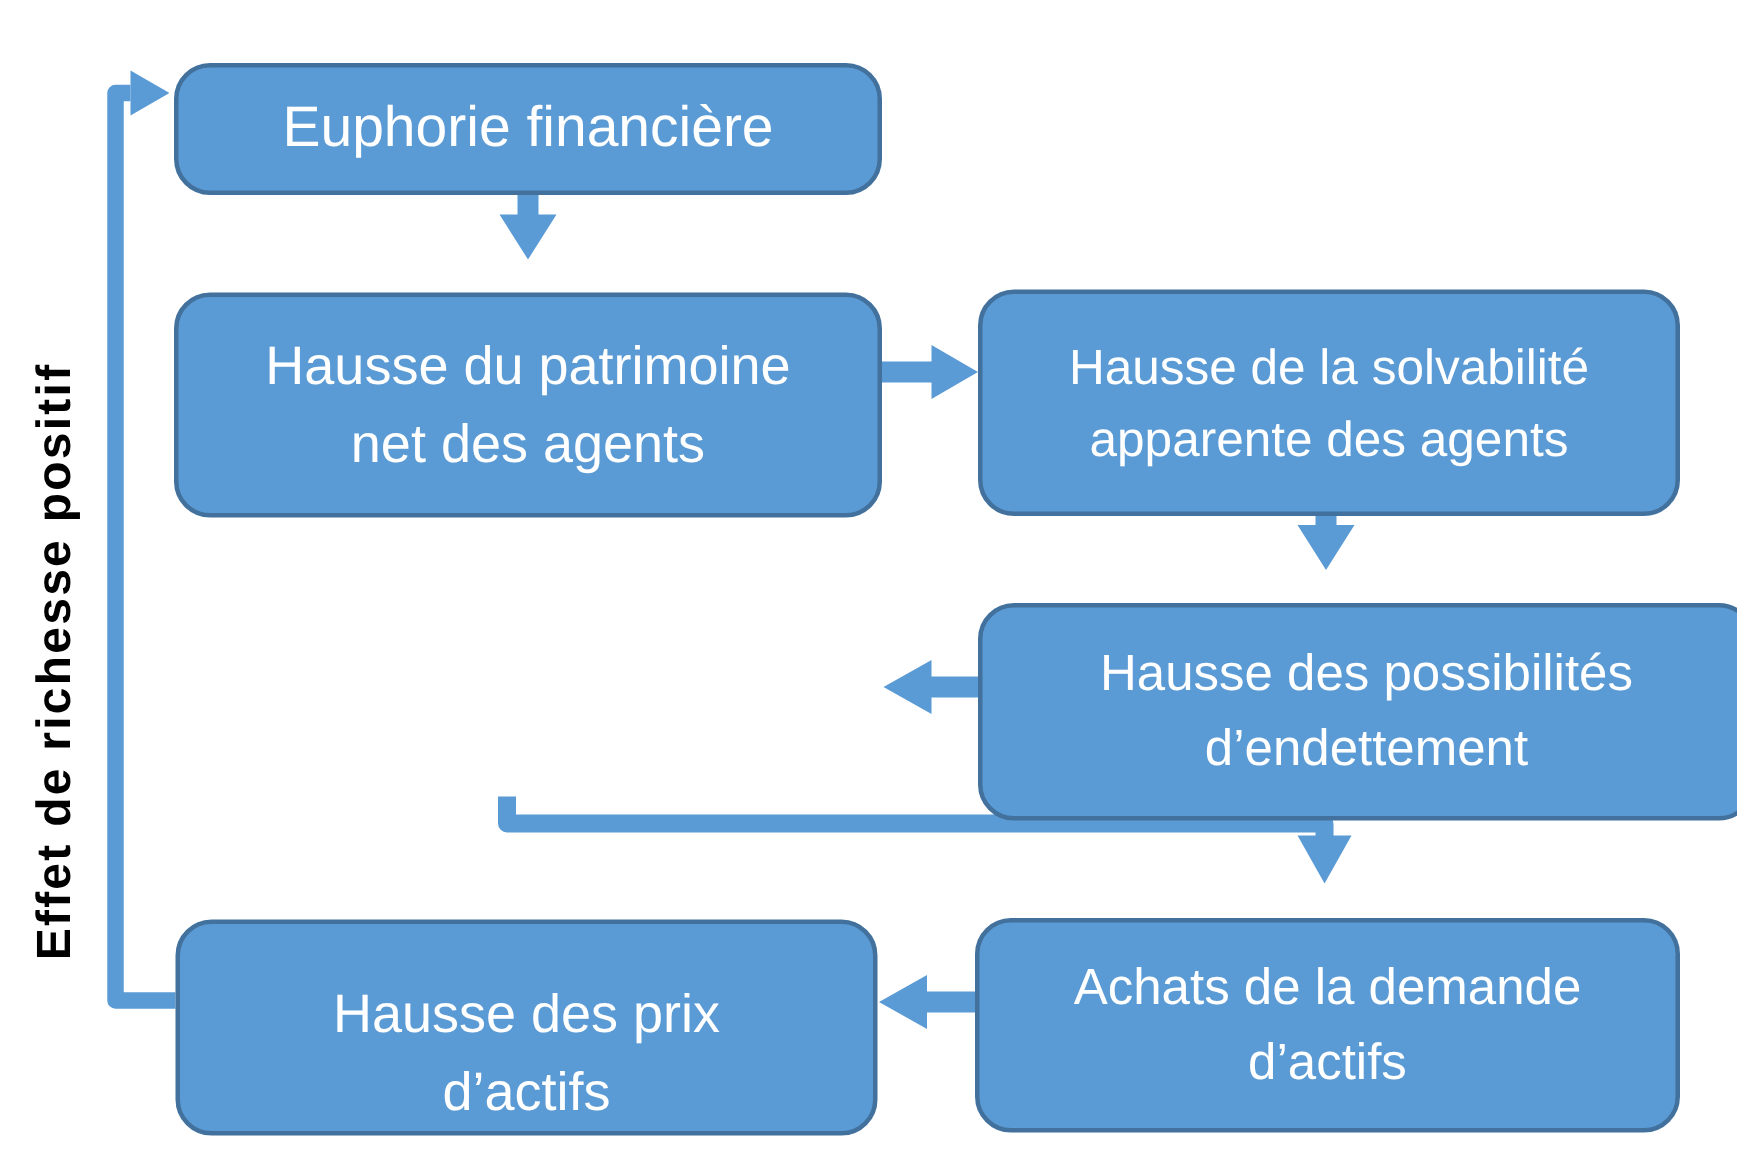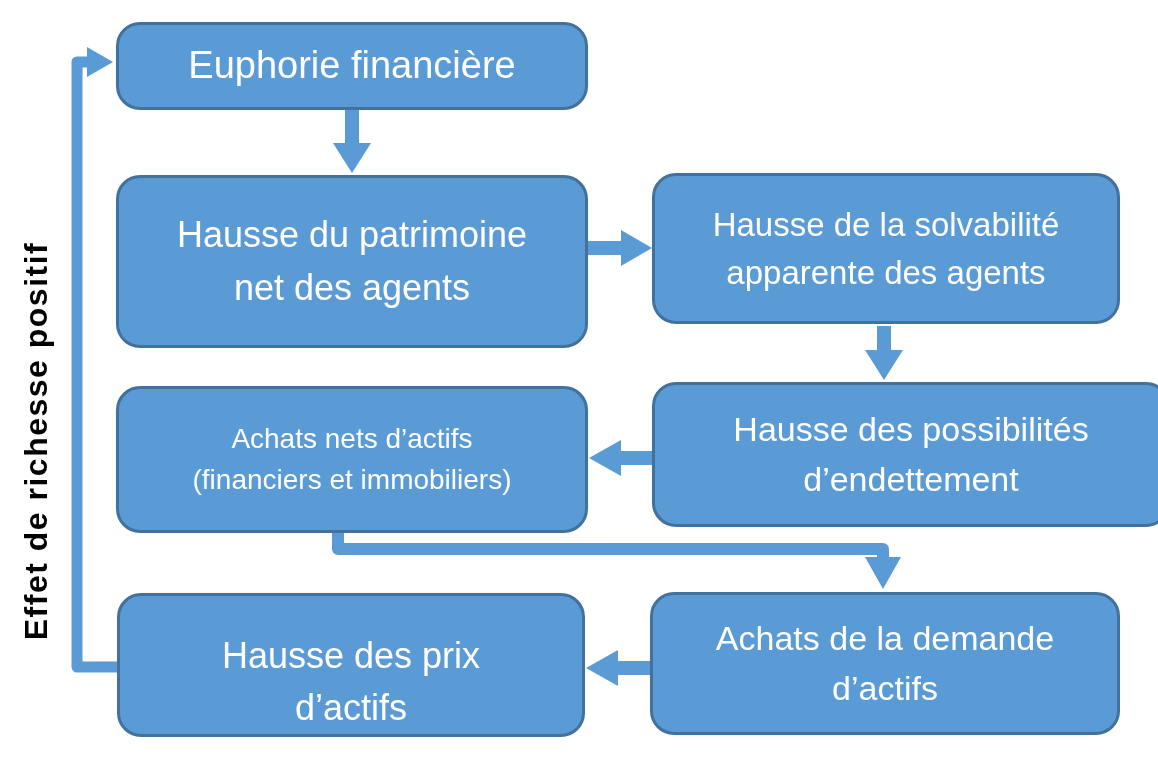--- a/index.html
+++ b/index.html
@@ -15,25 +15,25 @@
     position:relative;width:1158px;height:778px;background:var(--bg);
     overflow:hidden;font-family:"Liberation Sans",sans-serif;
   }
   .node{
     position:absolute;box-sizing:border-box;
     background:var(--box-fill);
     border:3px solid var(--box-border);
     border-radius:24px;
     color:var(--box-text);
     display:flex;align-items:center;justify-content:center;
-    text-align:center;line-height:1.45;
+    text-align:center;line-height:1.45;margin-top:20px;
   }
   .node-label{white-space:pre-line;}
   .n1{left:116px;top:22px;width:472px;height:88px;font-size:38px;line-height:1.1;}
-  .n2{left:116px;top:175px;width:472px;height:173px;font-size:36px;}
+  .n2{left:116px;top:175px;width:472px;height:150px;font-size:36px;}
   .n3{left:652px;top:173px;width:468px;height:151px;font-size:33px;}
   .n4{left:116px;top:386px;width:472px;height:147px;font-size:28px;}
   .n5{left:652px;top:382px;width:518px;height:145px;font-size:34px;}
   .n6{left:117px;top:593px;width:468px;height:144px;font-size:36px;align-items:flex-end;}
   .n7{left:650px;top:592px;width:470px;height:143px;font-size:34px;}
   .arrows{position:absolute;left:0;top:0;pointer-events:none;}
   .arrows .fill{fill:var(--arrow);stroke:none;}
   .arrows .line{fill:none;stroke:var(--arrow);stroke-linejoin:round;stroke-linecap:butt;}
   .side-label{
     position:absolute;left:36px;top:441px;
@@ -74,24 +74,20 @@
   <div class="node n2">
     <span class="node-label">Hausse du patrimoine
 net des agents</span>
   </div>
 
   <div class="node n3">
     <span class="node-label">Hausse de la solvabilité
 apparente des agents</span>
   </div>
 
-  <div class="node n4">
-    <span class="node-label">Achats nets d’actifs
-(financiers et immobiliers)</span>
-  </div>
 
   <div class="node n5">
     <span class="node-label">Hausse des possibilités
 d’endettement</span>
   </div>
 
   <div class="node n6">
     <span class="node-label">Hausse des prix
 d’actifs</span>
   </div>

